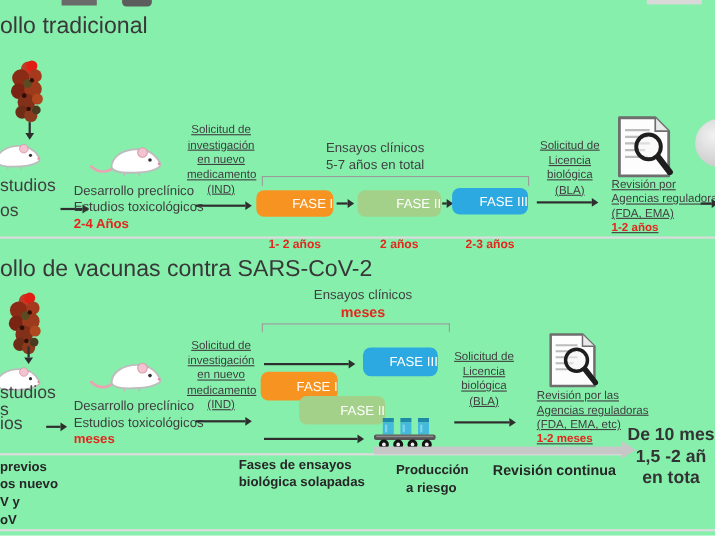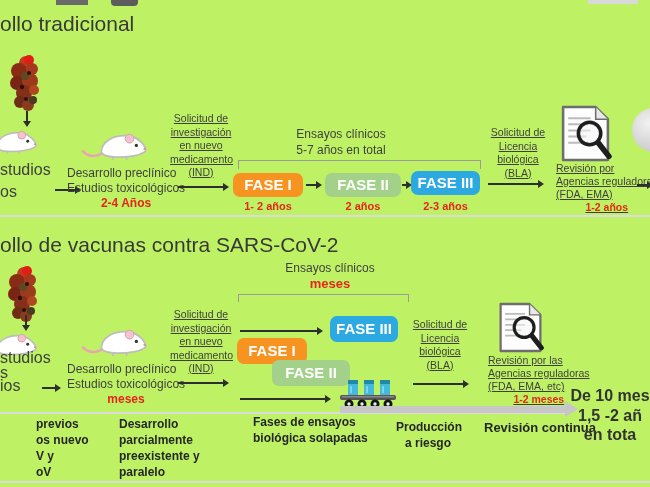--- a/index.html
+++ b/index.html
@@ -1,27 +1,27 @@
 <!DOCTYPE html>
 <html style="--red: #E5261D;"><head>
 <meta charset="utf-8">
 <style>
   html,body{margin:0;padding:0;background:#ffffff;}
-  #canvas{position:relative;width:650px;height:487px;background:#bef264;overflow:hidden;
+  #canvas{position:relative;width:650px;height:487px;background:#86efac;overflow:hidden;
           font-family:"Liberation Sans", sans-serif;}
   .abs{position:absolute;}
   .title{font-size:21px;color:#383838;white-space:nowrap;}
   .frag{font-size:16px;color:#3F3F3F;white-space:nowrap;}
   .small{font-size:10.5px;line-height:13.5px;color:#3F3F3F;text-decoration:underline;}
   .body12{font-size:12px;line-height:15px;color:#3F3F3F;}
   .center{text-align:center;}
-  .red{color:var(--red);font-weight:700;text-align:center;}
-  .boldlbl{font-size:12px;line-height:16px;font-weight:700;color:#262626;padding-left:36px;}
-  .phase{font-size:15px;font-weight:700;color:#fff;text-align:center;border-radius:7px;}
-  .dur{font-size:11px;font-weight:700;color:var(--red);text-align:center;white-space:nowrap;}
+  .red{color:var(--red);font-weight:700;}
+  .boldlbl{font-size:12px;line-height:16px;font-weight:700;color:#262626;}
+  .phase{font-size:12px;font-weight:400;color:#fff;text-align:right;border-radius:7px;}
+  .dur{font-size:11px;font-weight:700;color:var(--red);text-align:center;white-space:nowrap;margin-top:16px;}
   .arh{height:2px;background:#2E2E2E;}
   .arh::after{content:'';position:absolute;right:-6px;top:-3px;
       border-left:6px solid #2E2E2E;border-top:4px solid transparent;border-bottom:4px solid transparent;}
   .arv{width:2px;background:#2E2E2E;}
   .arv::after{content:'';position:absolute;bottom:-6px;left:-3px;
       border-top:6px solid #2E2E2E;border-left:4px solid transparent;border-right:4px solid transparent;}
   .bracket{border-top:1.5px solid #9B9B9B;border-left:1.5px solid #9B9B9B;border-right:1.5px solid #9B9B9B;}
   .divider{background:#DCDCDC;}
   .garrow{height:7px;background:#C7C7C7;}
   .garrow::after{content:'';position:absolute;right:-12px;top:-5px;
@@ -234,26 +234,20 @@
 
   <div class="abs divider" style="left:0;top:412px;width:568px;height:2px;"></div>
   <div class="abs garrow" style="left:340px;top:406px;width:226px;"></div>
 
   <div class="abs boldlbl" style="left:0;top:416px;">
     <div>previos</div>
     <div>os nuevo</div>
     <div>V y</div>
     <div>oV</div>
   </div>
-  <div class="abs boldlbl" style="left:83px;top:416px;">
-    <div>Desarrollo</div>
-    <div>parcialmente</div>
-    <div>preexistente y</div>
-    <div>paralelo</div>
-  </div>
   <div class="abs boldlbl" style="left:217px;top:414px;">
     <div>Fases de ensayos</div>
     <div>biológica solapadas</div>
   </div>
   <div class="abs boldlbl center" style="left:360px;top:419px;width:64px;">
     <div>Producción</div>
     <div>a riesgo</div>
   </div>
   <div class="abs boldlbl" style="left:448px;top:420px;font-size:13px;white-space:nowrap;">Revisión continua</div>
 

